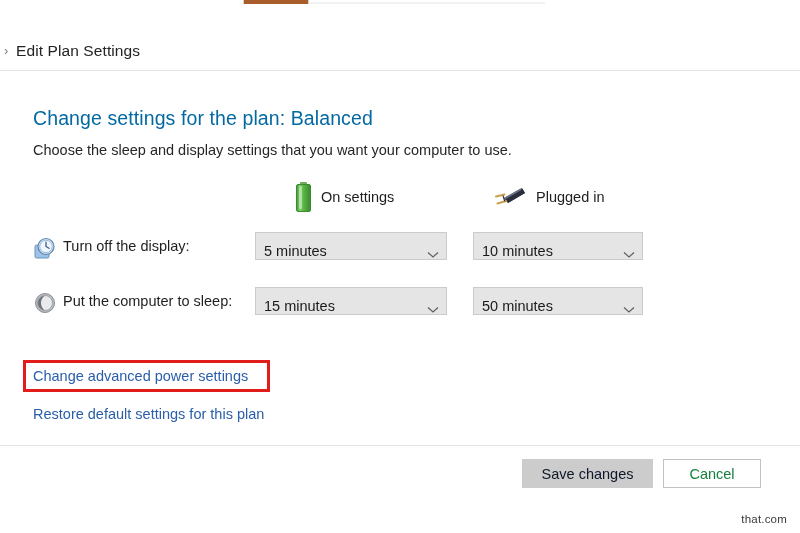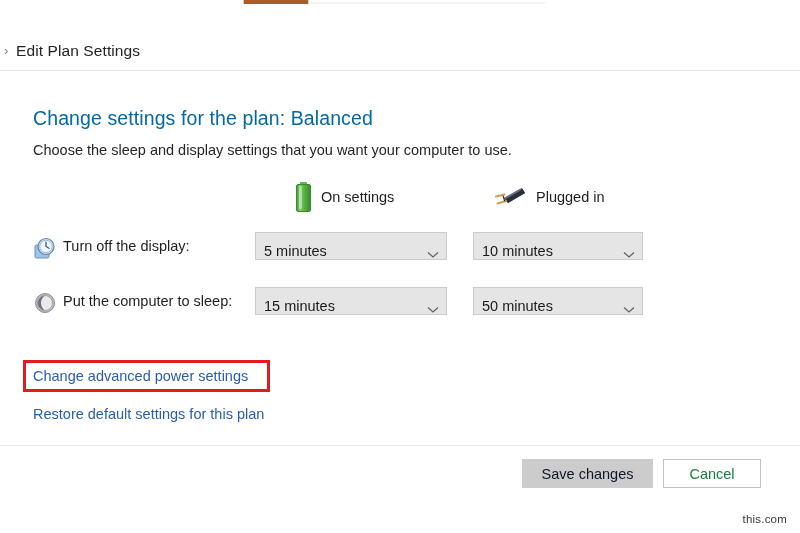--- a/index.html
+++ b/index.html
@@ -366,13 +366,13 @@
   <a class="link advanced">Change advanced power settings</a>
   <a class="link restore">Restore default settings for this plan</a>
 
 </div>
 
 <div class="footer">
   <div class="btn save">Save changes</div>
   <div class="btn cancel">Cancel</div>
 </div>
 
-<div class="watermark">this.com</div>
+<div class="watermark">that.com</div>
 
 </body></html>

